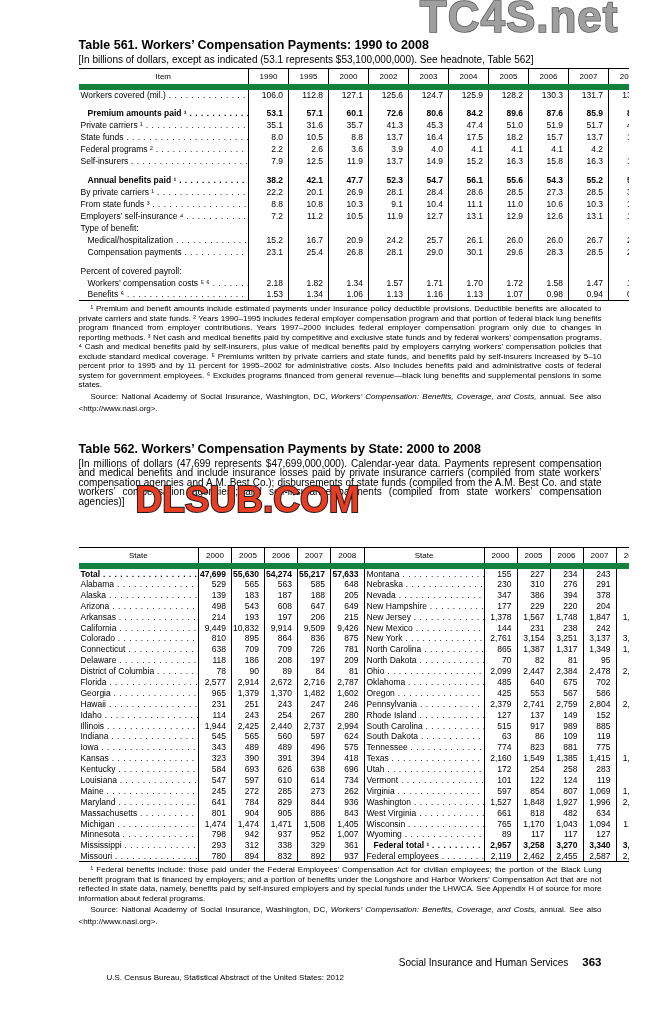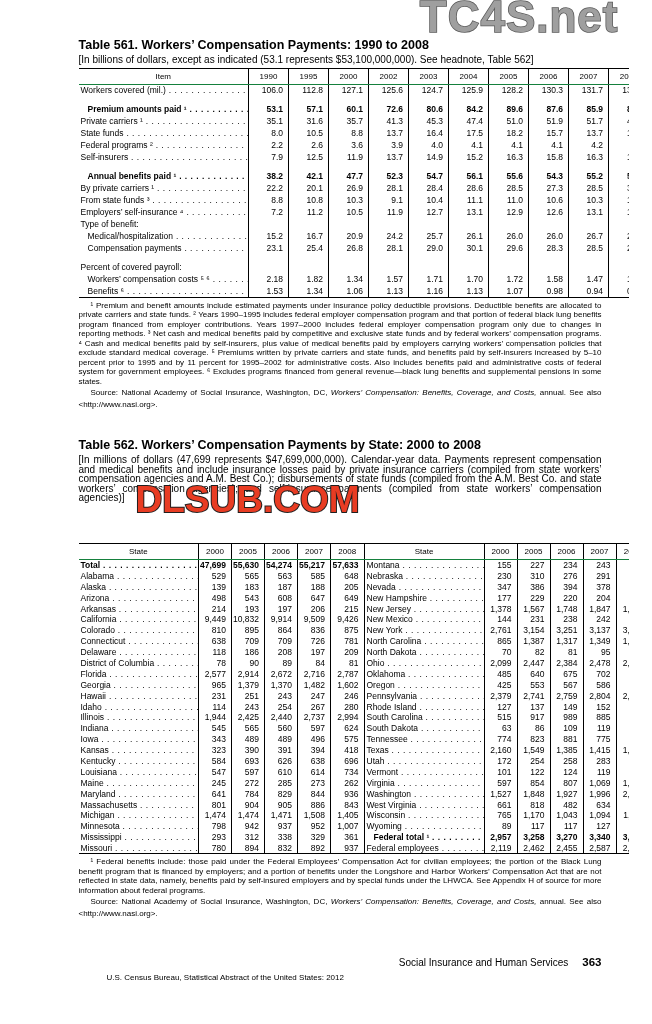--- a/index.html
+++ b/index.html
@@ -25,21 +25,21 @@
     font-size:41px; font-weight:bold; letter-spacing:0px;
     color:#d9372b; -webkit-text-stroke:1.5px #7e120c; paint-order:stroke fill;
   }
 
   .tbl-title { font-size:12.5px; font-weight:bold; margin-bottom:3px; }
   .headnote { font-size:10px; line-height:9.6px; margin-bottom:3px; text-align:justify; }
 
   table.dtable { border-collapse:collapse; width:100%; table-layout:fixed;
                  border-top:1.4px solid #000; border-bottom:1.4px solid #000; }
   table.dtable thead th { font-size:8px; font-weight:normal; text-align:center;
-                          padding:3px 0; border-bottom:1px solid #15803d; }
+                          padding:3px 0; border-bottom:6px solid #15803d; }
   table.dtable th + th, table.dtable td + td { border-left:1px solid #000; }
   table.dtable td { font-size:8.5px; vertical-align:middle; }
   .t561 td { height:12px; }
   .t562 td { height:10.9px; }
   td.lblcell { white-space:nowrap; overflow:hidden; padding-left:2px; }
   td.lblcell.ind { padding-left:9px; }
   td.val { text-align:right; padding-right:5px; white-space:nowrap; overflow:hidden; }
   tr.boldrow { font-weight:bold; }
   tr.spacer td { height:7px; }
   .dots { letter-spacing:0.5px; }

